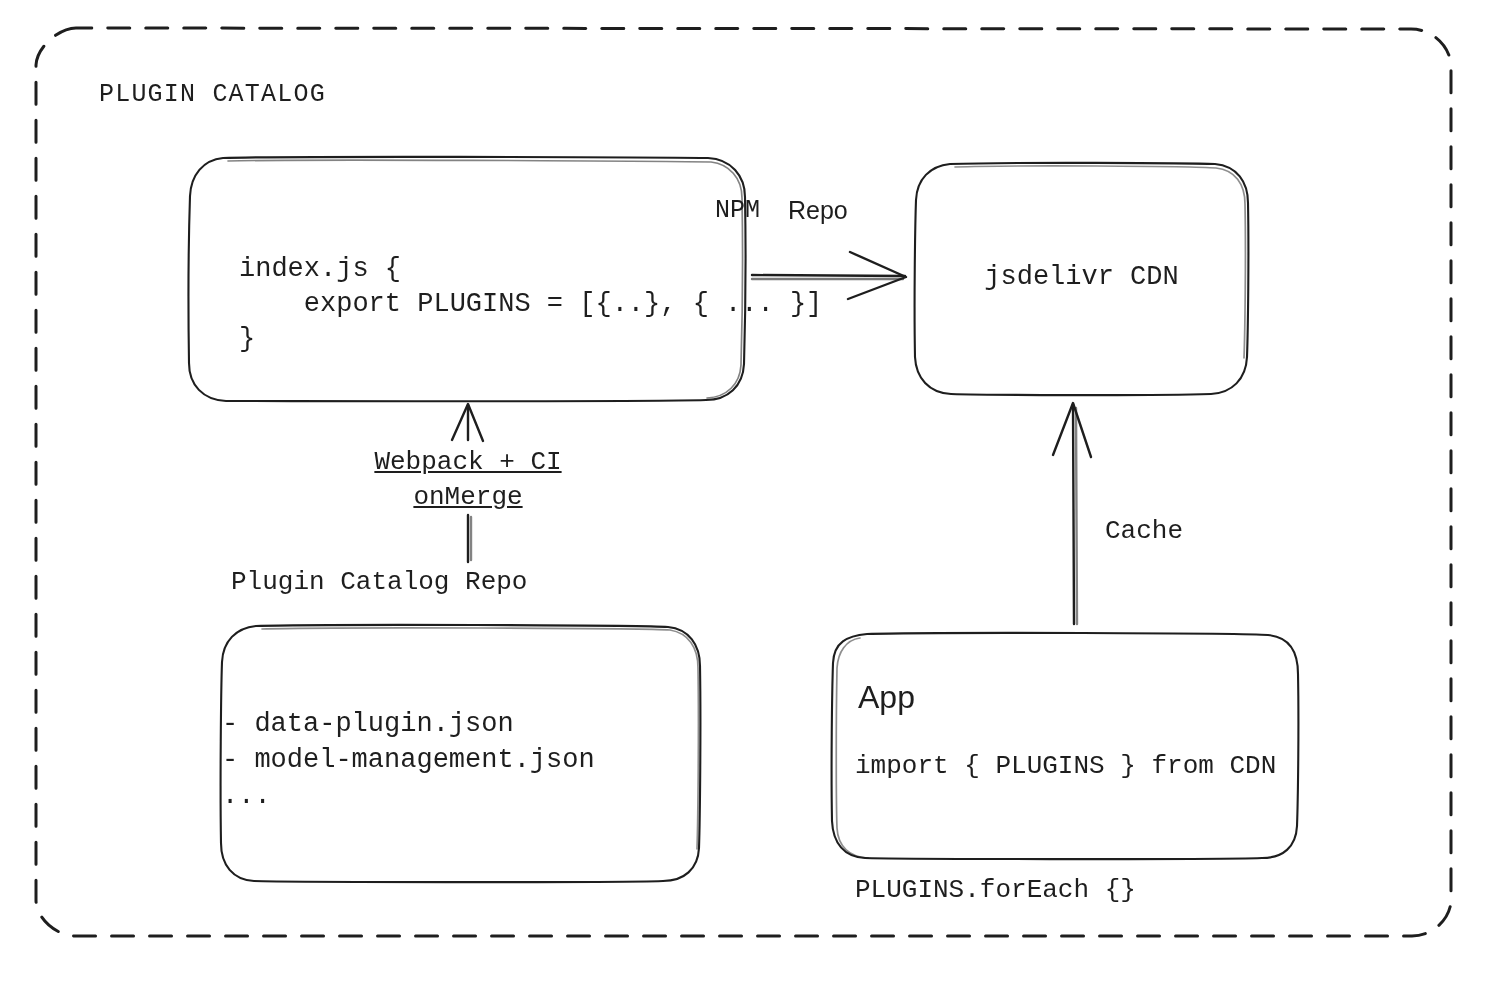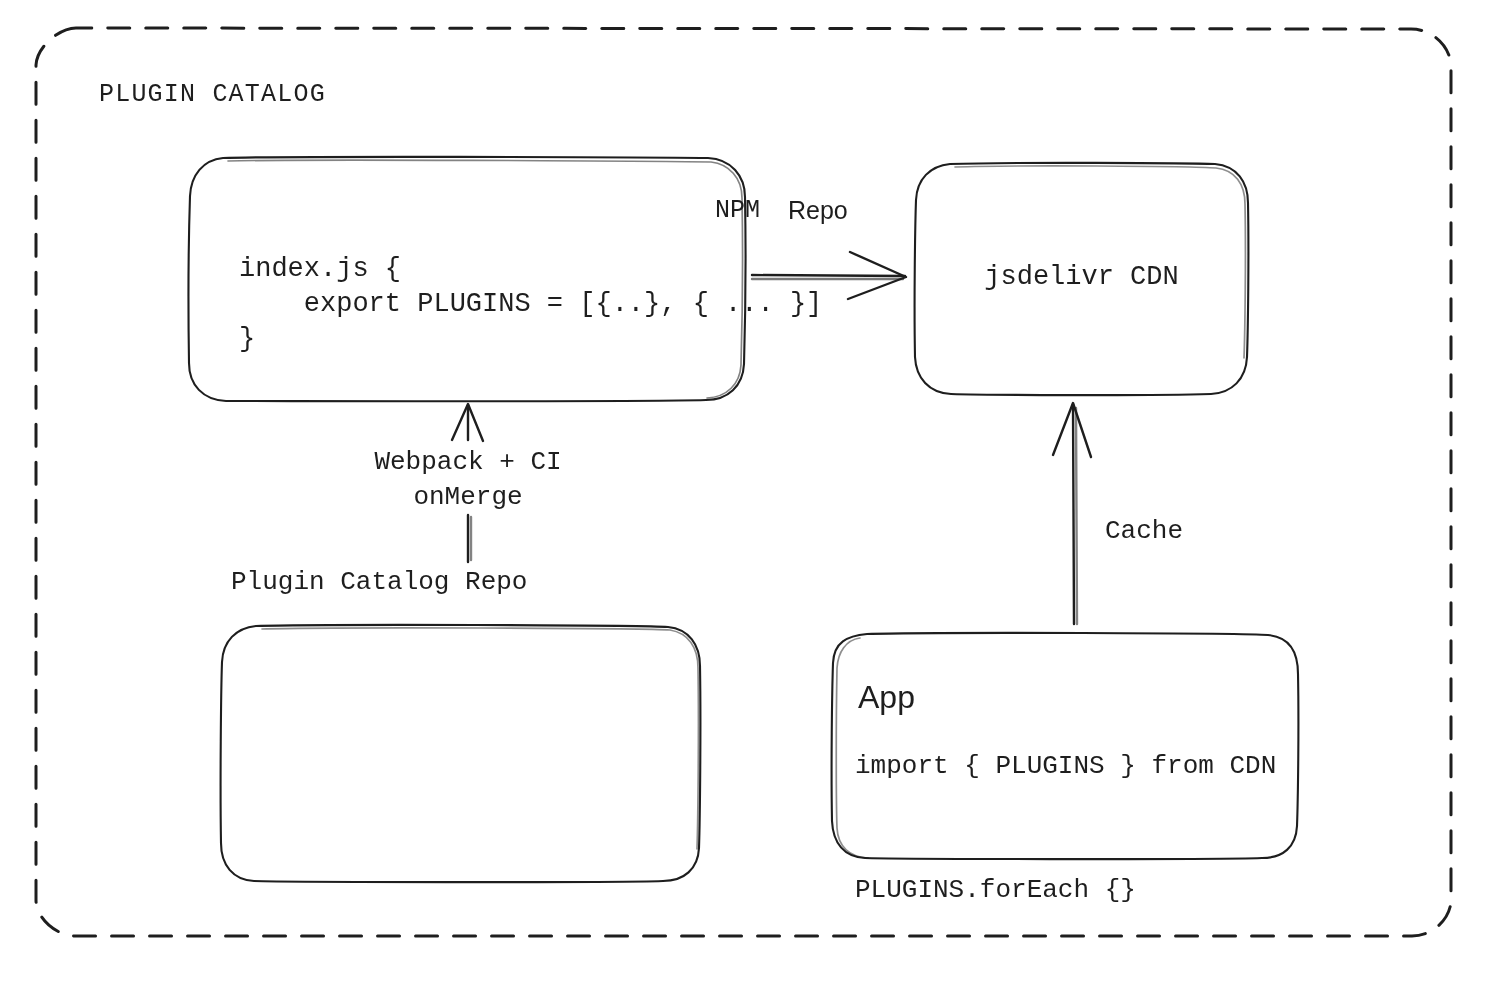--- a/index.html
+++ b/index.html
@@ -126,20 +126,21 @@
     top: 196px;
     font-size: 25px;
   }
   #label-build {
     left: 348px;
     top: 445px;
     width: 240px;
     text-align: center;
     font-size: 26px;
     line-height: 35px;
+    text-decoration: underline;
   }
   #label-import {
     left: 1105px;
     top: 516px;
     font-size: 26px;
   }
 </style>
 </head>
 <body>
 
@@ -243,20 +244,23 @@
   <div class="txt mono" id="group-title">PLUGIN CATALOG</div>
 
   <div class="txt sans" id="npm-title">NPM</div>
   <div class="txt mono" id="npm-code">index.js {
     export PLUGINS = [{..}, { ... }]
 }</div>
 
   <div class="txt mono" id="cdn-title">jsdelivr CDN</div>
 
   <div class="txt mono" id="repo-caption">Plugin Catalog Repo</div>
+  <div class="txt mono" id="repo-list">- data-plugin.json
+- model-management.json
+...</div>
 
   <div class="txt sans" id="app-title">App</div>
   <div class="txt mono" id="app-code">import { PLUGINS } from CDN
 
 PLUGINS.forEach {}</div>
 
   <div class="txt sans" id="label-cache">Repo</div>
   <div class="txt mono" id="label-build">Webpack + CI
 onMerge</div>
   <div class="txt mono" id="label-import">Cache</div>

